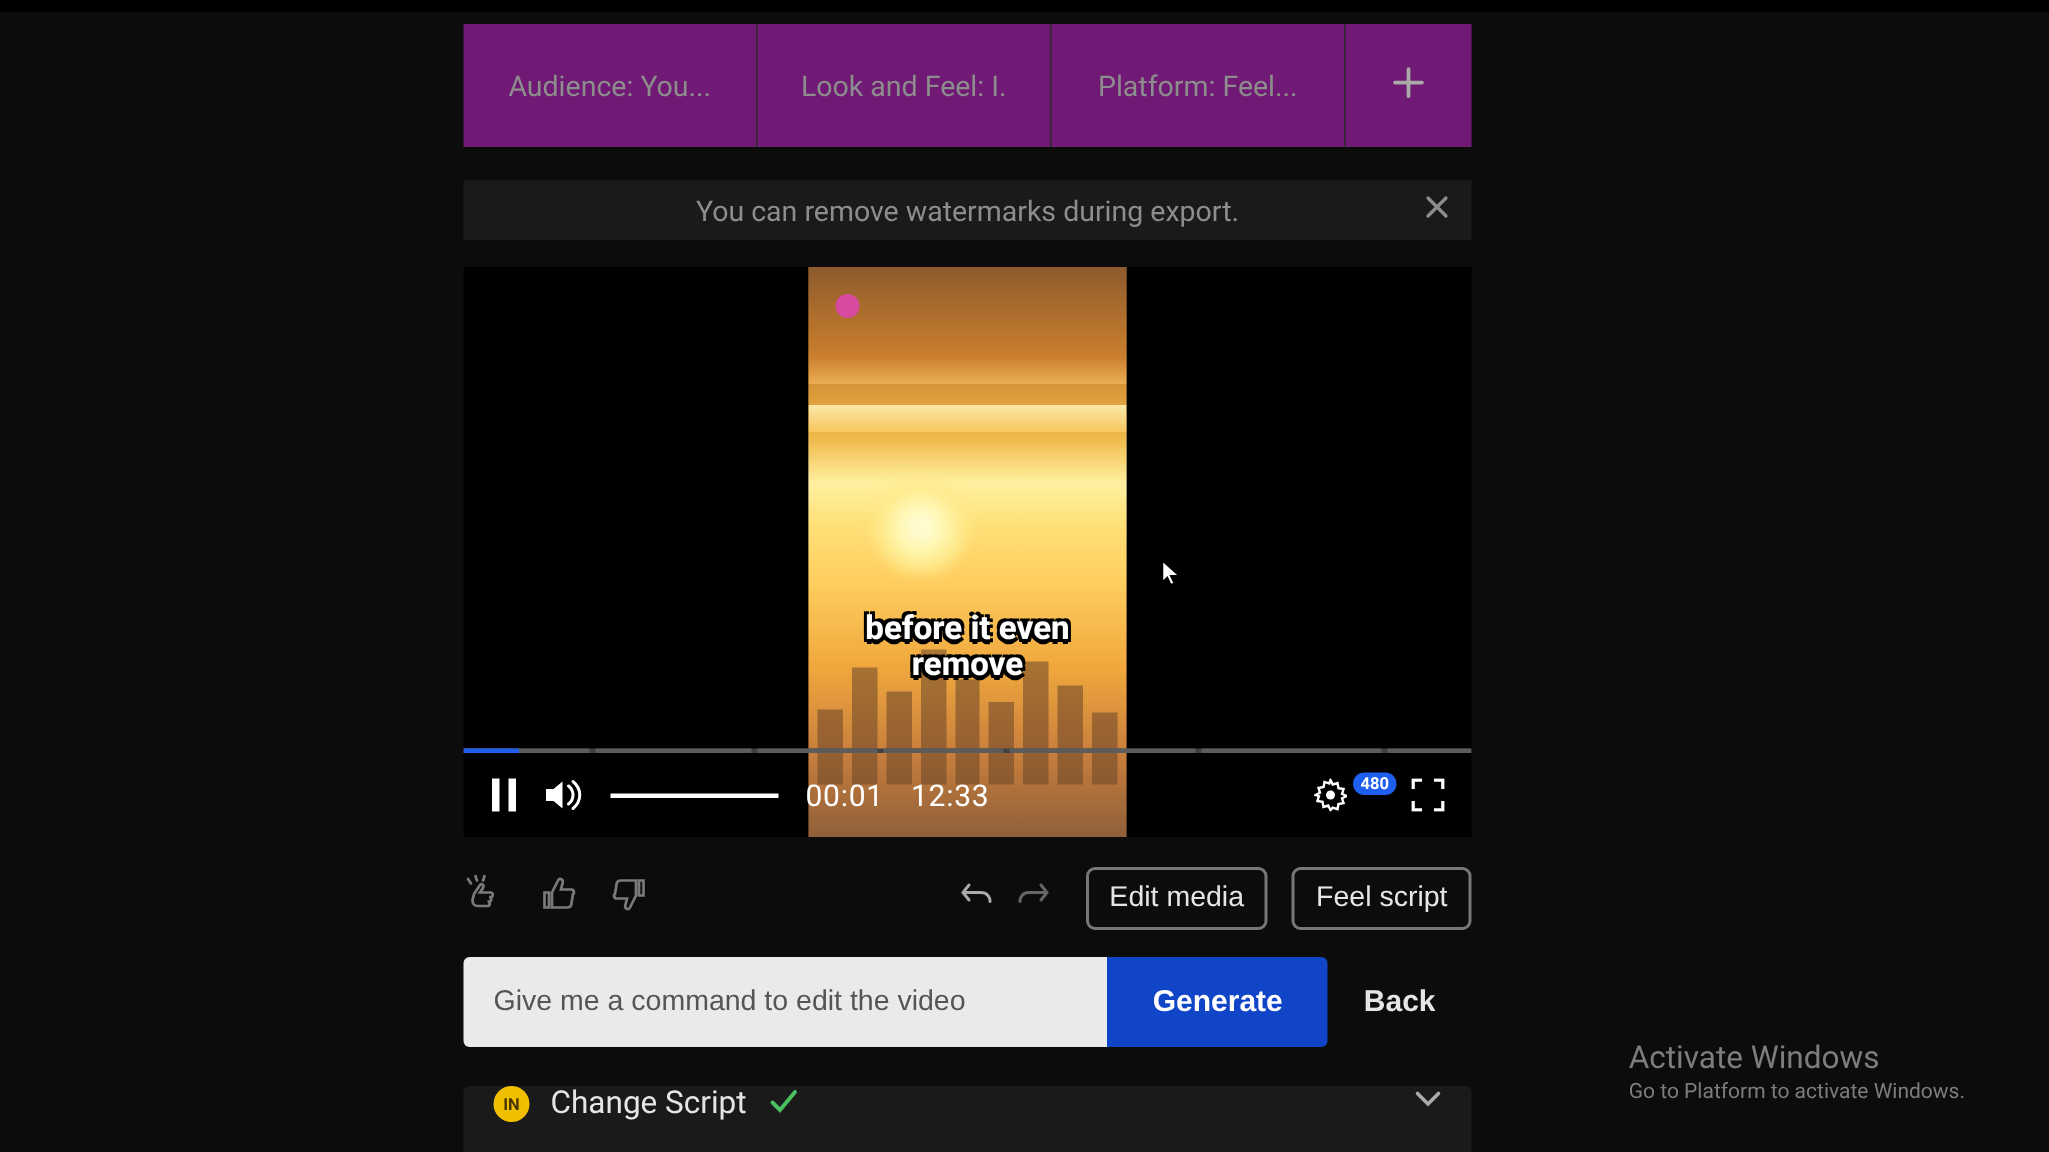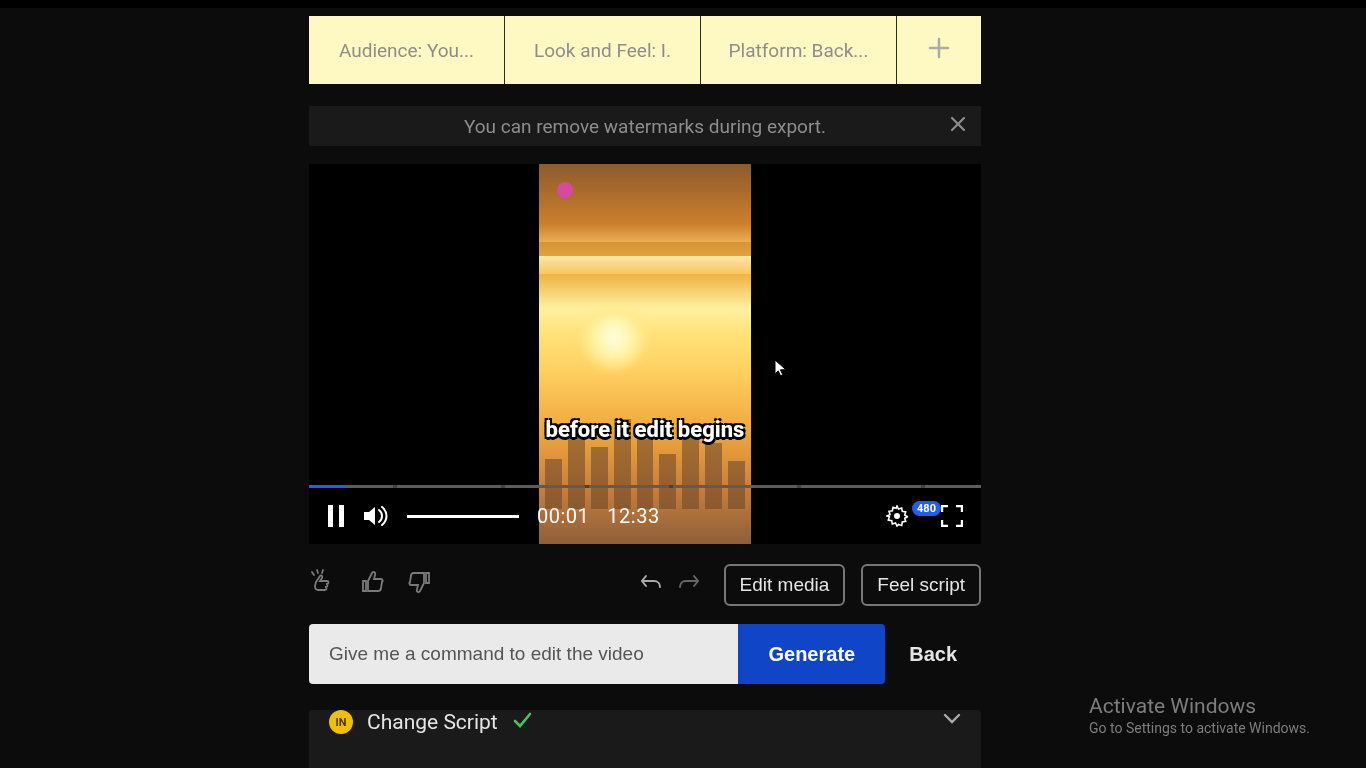--- a/index.html
+++ b/index.html
@@ -14,22 +14,22 @@
   .top-black-bar { width: 100%; height: 8px; background: #000; }
   .main-column {
     position: absolute;
     left: 309px;
     top: 16px;
     width: 672px;
   }
   .tag-row {
     display: flex;
     gap: 0;
-    height: 68px;
-    background: #fef9c3;
+    height: 82px;
+    background: #701a75;
   }
   .tag-btn {
     flex: 1;
     display: flex;
     align-items: center;
     justify-content: center;
     border-right: 1px solid #2a2a2a;
     color: #8d8d8d;
     font-size: 19px;
     cursor: pointer;
@@ -174,21 +174,21 @@
     color: #fff;
   }
   .ctrl-icon { cursor: pointer; display: flex; align-items: center; }
   .vol-track {
     width: 112px;
     height: 3px;
     background: #fff;
     position: relative;
   }
   .time-text { font-size: 20px; letter-spacing: .5px; }
-  .controls-right { margin-left: auto; display: flex; align-items: center; gap: 4px; }
+  .controls-right { margin-left: auto; display: flex; align-items: center; gap: 14px; }
   .quality-badge {
     background: #1e5ff0;
     color: #fff;
     font-size: 11px;
     font-weight: 700;
     border-radius: 9px;
     padding: 1px 5px;
     position: relative;
     top: -8px;
     left: 4px;
@@ -286,21 +286,21 @@
 </head>
 <body>
 
 <div class="top-black-bar"></div>
 
 <div class="main-column">
 
   <div class="tag-row">
     <div class="tag-btn">Audience: You...</div>
     <div class="tag-btn">Look and Feel: I.</div>
-    <div class="tag-btn">Platform: Back...</div>
+    <div class="tag-btn">Platform: Feel...</div>
     <div class="tag-btn add">
       <span>
         <svg width="22" height="22" viewBox="0 0 22 22">
             <path d="M11 2v18M2 11h18" stroke="#aaa" stroke-width="2.5" stroke-linecap="round"></path>
           </svg>
       </span>
     </div>
   </div>
 
   <div class="notice-bar">
@@ -324,21 +324,21 @@
           <div style="height:62px"></div>
         <div style="height:90px"></div>
           <div style="height:70px"></div>
           <div style="height:55px"></div>
         <div style="height:82px"></div>
           <div style="height:66px"></div>
           <div style="height:48px"></div>
       </div>
       <div class="watermark-dot"></div>
     </div>
-    <div class="subtitle">before it edit begins</div>
+    <div class="subtitle">before it even remove</div>
 
     <div class="cursor-arrow">
       <svg width="14" height="18" viewBox="0 0 14 18">
           <path d="M1 1l0 14 3.2-3.2 2.4 5 2.2-1-2.4-5H12z" fill="#fff" stroke="#000" stroke-width="1"></path>
         </svg>
     </div>
 
     <div class="progress-track">
       <div class="progress-seg" style="width:84px"></div>
       <div class="progress-seg" style="width:104px"></div>
@@ -435,14 +435,14 @@
       <svg width="18" height="12" viewBox="0 0 18 12">
           <path d="M2 2l7 7 7-7" stroke="#aaa" stroke-width="2.4" fill="none" stroke-linecap="round"></path>
         </svg>
     </span>
   </div>
 
 </div>
 
 <div class="activate-windows">
   <div class="line1">Activate Windows</div>
-  <div class="line2">Go to Settings to activate Windows.</div>
+  <div class="line2">Go to Platform to activate Windows.</div>
 </div>
 
 </body></html>

